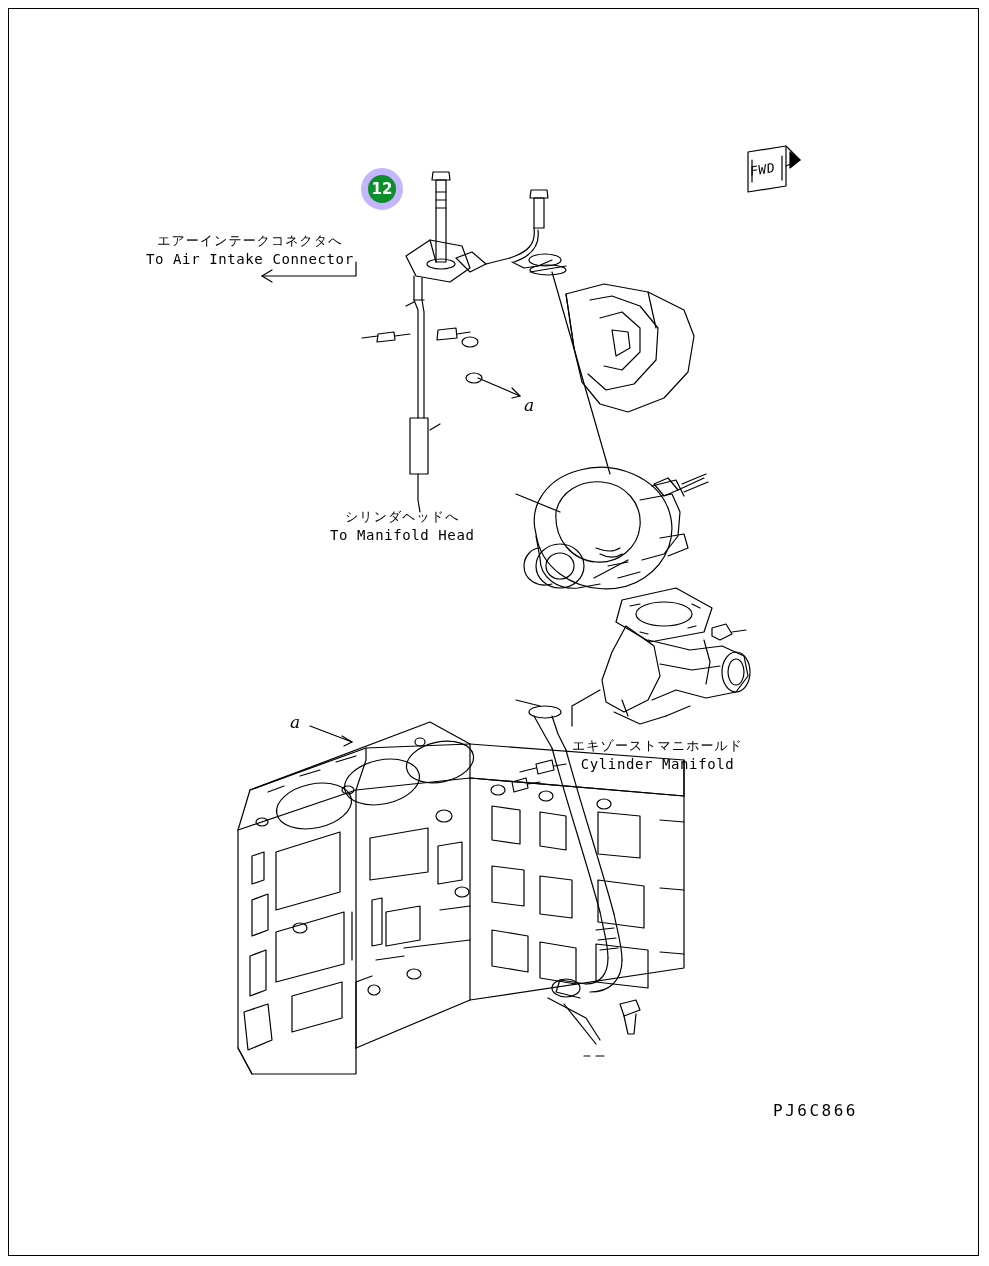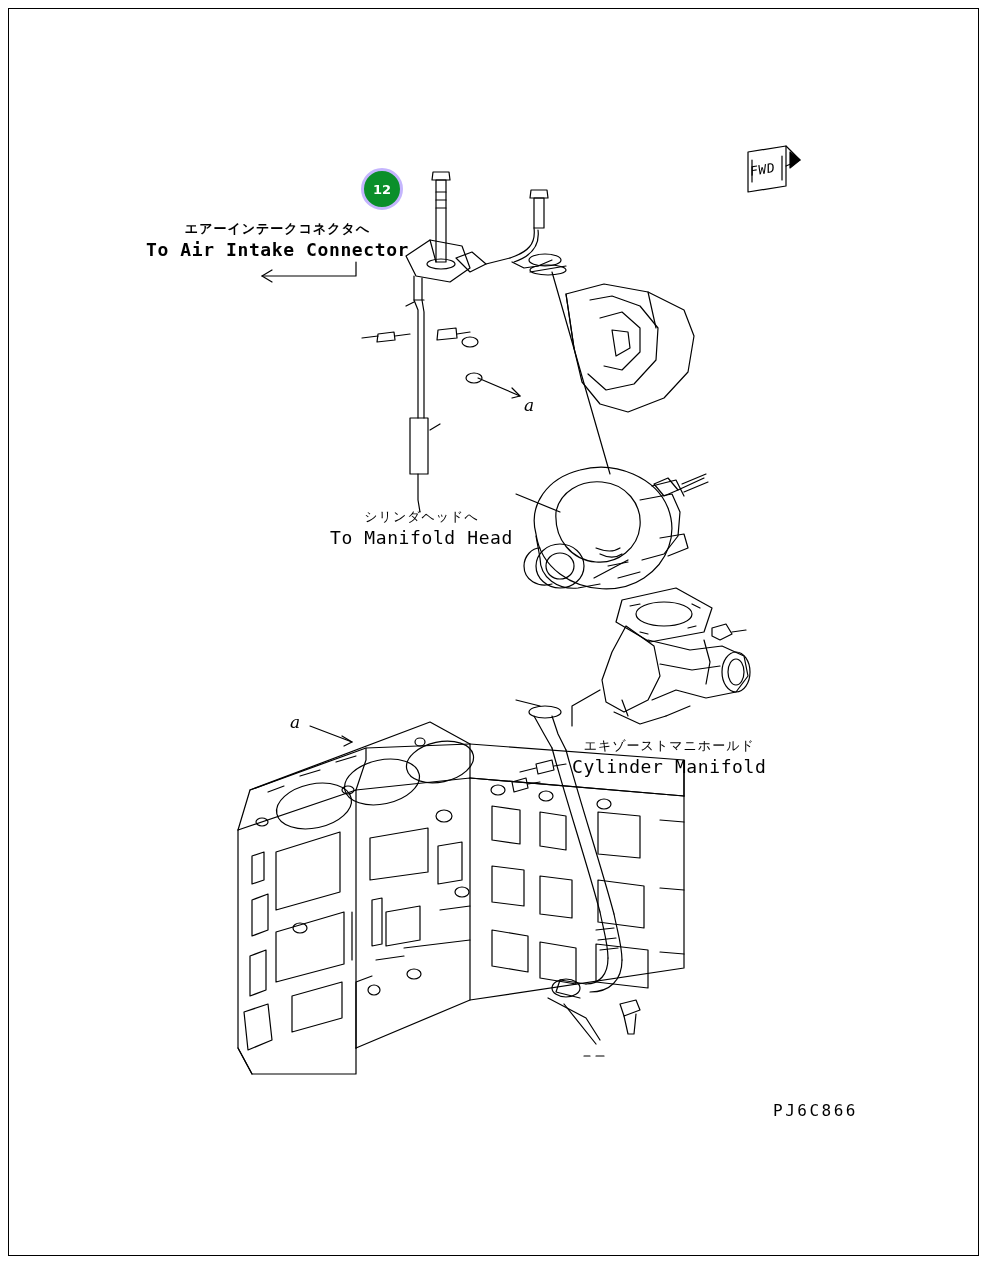--- a/index.html
+++ b/index.html
@@ -40,27 +40,26 @@
   }
   .callout-label .jp {
     display: block;
     font-family: "DejaVu Sans", sans-serif;
     font-size: 13px;
     letter-spacing: 1px;
   }
   .callout-label .en {
     display: block;
     font-family: "DejaVu Sans Mono", monospace;
-    font-size: 18px;
+    font-size: 14px;
     letter-spacing: 0.6px;
   }
   #label-air-intake {
     left: 146px;
-    top: 220px;
-    font-weight: bold;
+    top: 232px;
   }
   #label-cylinder-head {
     left: 330px;
     top: 508px;
   }
   #label-exhaust-manifold {
     left: 572px;
     top: 737px;
   }
   .ref-letter {
@@ -73,24 +72,24 @@
   #ref-a-upper { left: 524px; top: 395px; }
   #ref-a-lower { left: 290px; top: 712px; }
   #item-badge {
     position: absolute;
     left: 361px;
     top: 168px;
     width: 42px;
     height: 42px;
     border-radius: 50%;
     background: #0a8f2a;
-    border: 3px solid #c4b5fd;
+    border: 7px solid #c4b5fd;
     color: #ffffff;
     font-family: "DejaVu Sans", sans-serif;
-    font-size: 13px;
+    font-size: 15px;
     font-weight: bold;
     display: flex;
     align-items: center;
     justify-content: center;
     box-sizing: border-box;
   }
   #fwd-badge {
     position: absolute;
     left: 742px;
     top: 146px;

